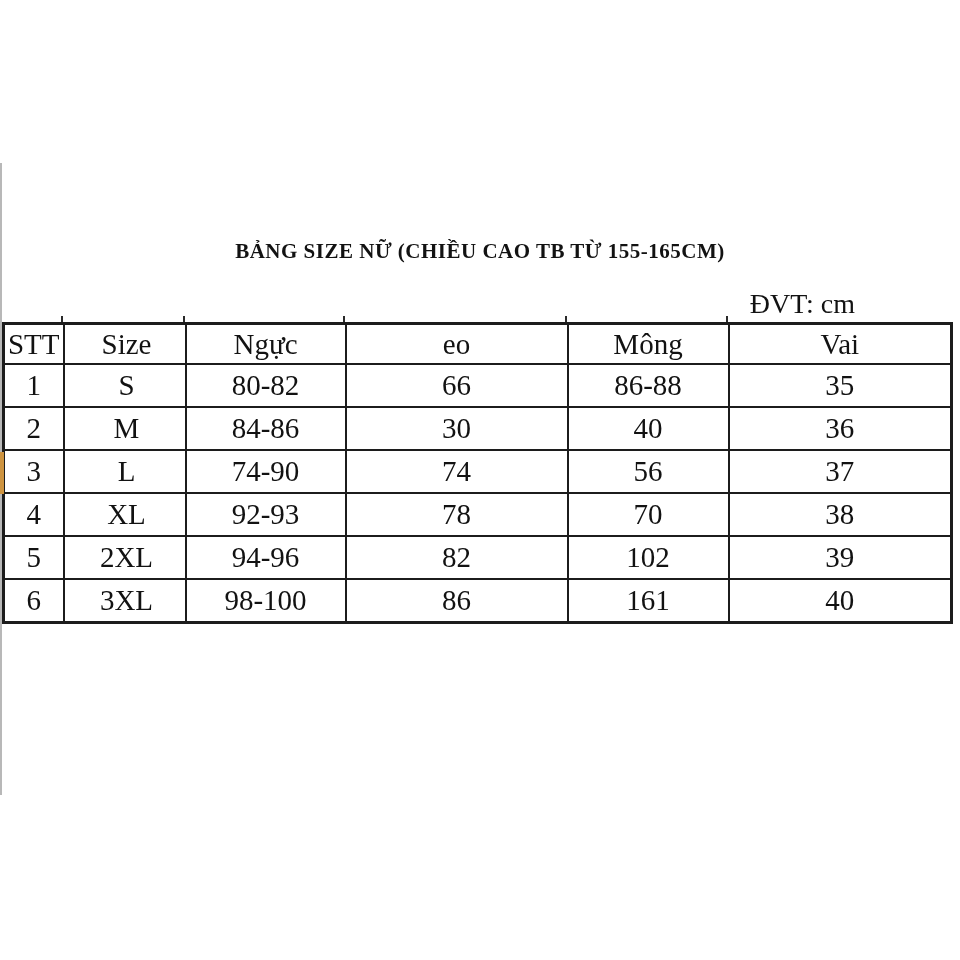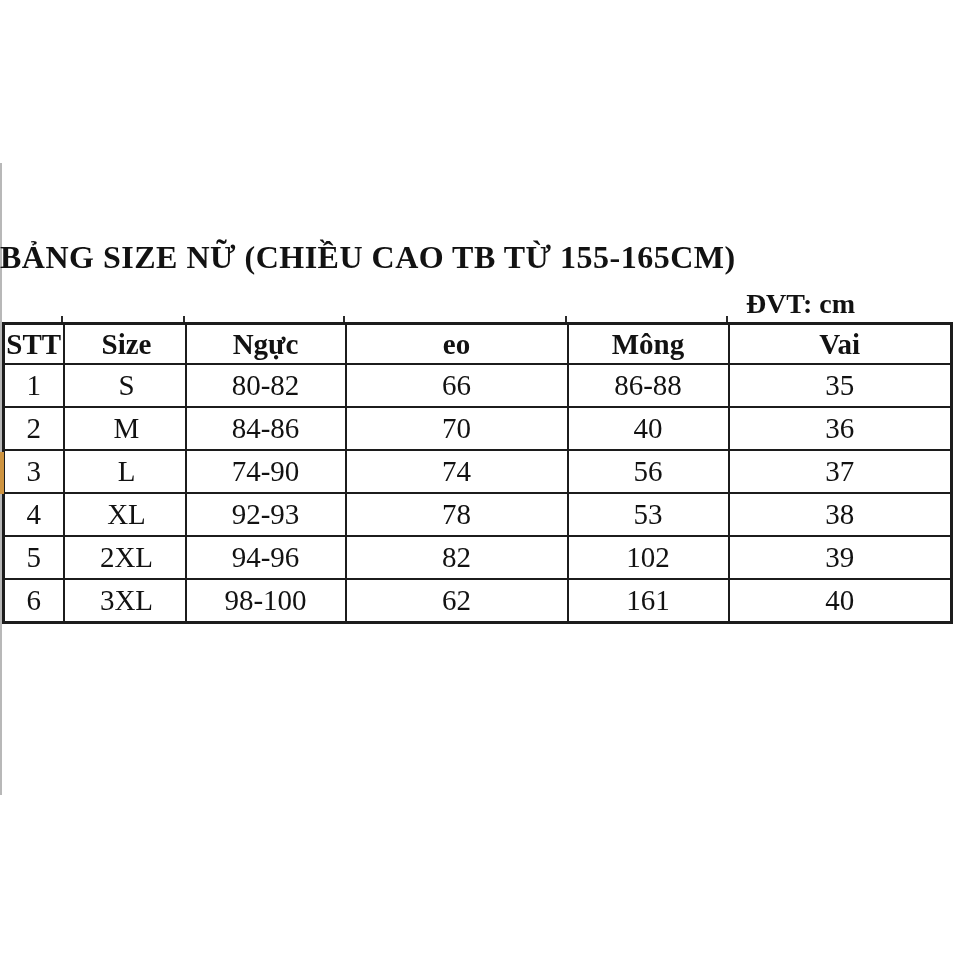--- a/index.html
+++ b/index.html
@@ -24,33 +24,33 @@
     width: 2px;
     height: 632px;
     background: #b8b8b8;
   }
 
   .title {
     position: absolute;
     top: 239px;
     left: 0;
     width: 100%;
+    text-align: center;
     font-weight: bold;
-    font-size: 32px;
+    font-size: 21px;
     letter-spacing: 0.5px;
     white-space: nowrap;
   }
 
   .unit {
     position: absolute;
     top: 288px;
     right: 105px;
     font-size: 28px;
     white-space: nowrap;
-    font-weight: bold;
   }
 
   table.size-table {
     position: absolute;
     top: 322px;
     left: 2px;
     width: 948px;
     border-collapse: collapse;
     table-layout: fixed;
     border: 3px solid #1c1c1c;
@@ -60,21 +60,21 @@
     border: 2px solid #1c1c1c;
     padding: 0;
     font-size: 29px;
     font-weight: normal;
     height: 41px;
     vertical-align: middle;
     overflow: hidden;
     white-space: nowrap;
   }
   .size-table thead th {
-    font-weight: bold;
+    font-weight: normal;
     height: 38px;
   }
   .ac { text-align: center; }
   .al { text-align: center; padding-left: 4px !important; }
 
   
   .tick {
     position: absolute;
     top: 316px;
     width: 2px;
@@ -138,52 +138,52 @@
       <td class="al">S</td>
       <td class="ac">80-82</td>
       <td class="ac">66</td>
       <td class="ac">86-88</td>
       <td class="ac">35</td>
     </tr>
     <tr>
       <td class="ac">2</td>
       <td class="al">M</td>
       <td class="ac">84-86</td>
-      <td class="ac">70</td>
+      <td class="ac">30</td>
       <td class="ac">40</td>
       <td class="ac">36</td>
     </tr>
     <tr>
       <td class="ac">3</td>
       <td class="al">L</td>
       <td class="ac">74-90</td>
       <td class="ac">74</td>
       <td class="ac">56</td>
       <td class="ac">37</td>
     </tr>
     <tr>
       <td class="ac">4</td>
       <td class="al">XL</td>
       <td class="ac">92-93</td>
       <td class="ac">78</td>
-      <td class="ac">53</td>
+      <td class="ac">70</td>
       <td class="ac">38</td>
     </tr>
     <tr>
       <td class="ac">5</td>
       <td class="al">2XL</td>
       <td class="ac">94-96</td>
       <td class="ac">82</td>
       <td class="ac">102</td>
       <td class="ac">39</td>
     </tr>
     <tr>
       <td class="ac">6</td>
       <td class="al">3XL</td>
       <td class="ac">98-100</td>
-      <td class="ac">62</td>
+      <td class="ac">86</td>
       <td class="ac">161</td>
       <td class="ac">40</td>
     </tr>
   </tbody>
 </table>
 
 <div class="row-highlight"></div>
 
 </body></html>

